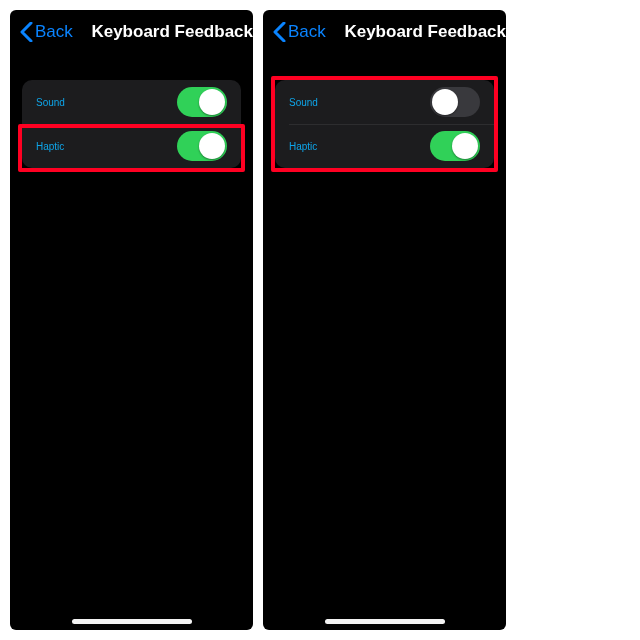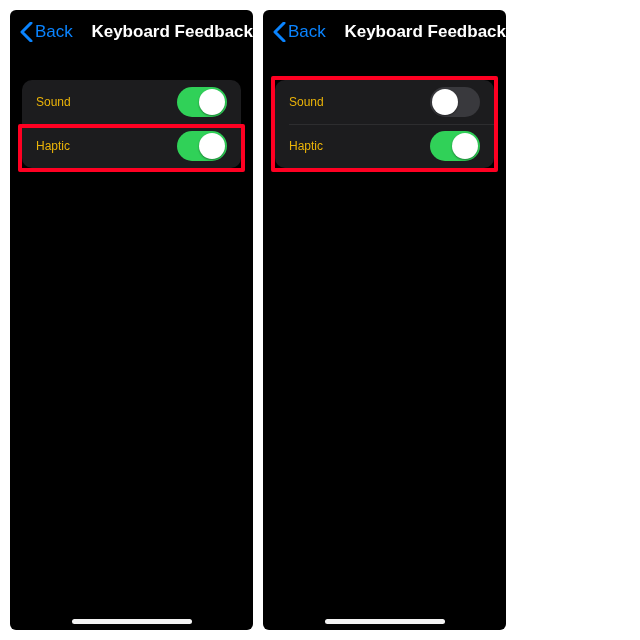--- a/index.html
+++ b/index.html
@@ -66,22 +66,22 @@
     padding: 0 14px;
   }
   .row + .row::before {
     content: "";
     position: absolute;
     left: 14px; right: 0; top: 0;
     height: 1px;
     background: rgba(255,255,255,0.08);
   }
   .row-label {
-    color: #eab308;
-    font-size: 12px;
+    color: #0ea5e9;
+    font-size: 10px;
   }
   .toggle {
     width: 50px;
     height: 30px;
     border-radius: 15px;
     position: relative;
   }
   .toggle .knob {
     position: absolute;
     top: 2px;

